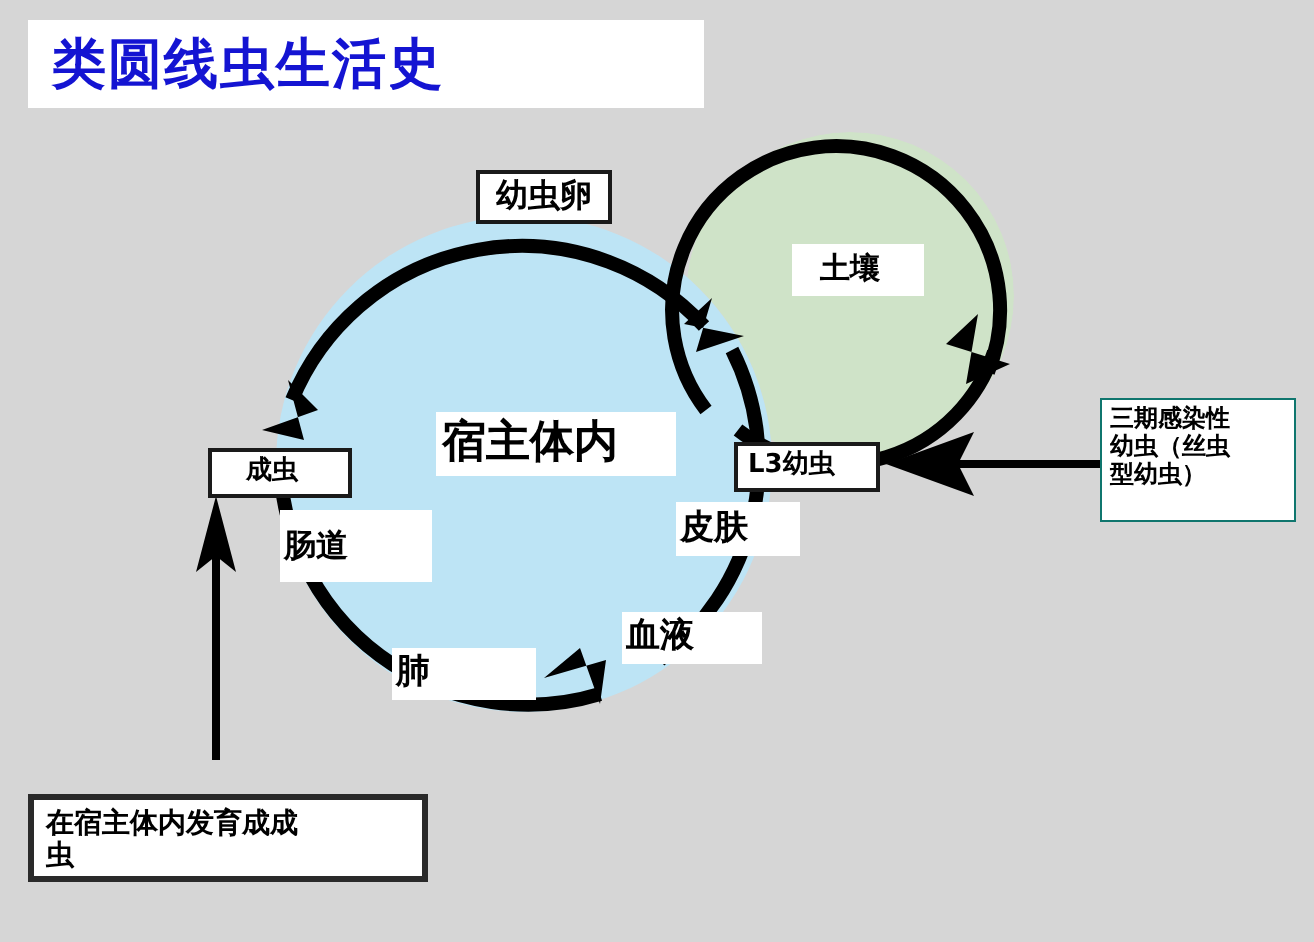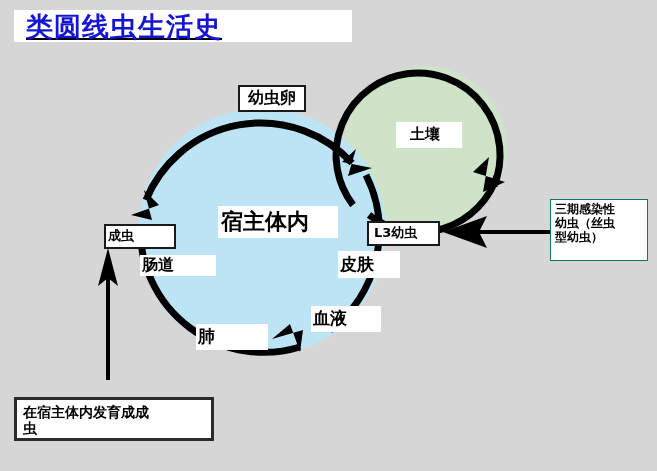--- a/index.html
+++ b/index.html
@@ -19,27 +19,26 @@
     width: 657px;
     height: 471px;
     background: #d6d6d6;
   }
   
   #title-banner {
     position: absolute;
     left: 14px;
     top: 10px;
     width: 338px;
-    height: 32px;
+    height: 44px;
     background: #ffffff;
     display: flex;
     align-items: center;
     box-sizing: border-box;
     padding-left: 12px;
-    text-decoration: underline;
   }
   #title-text {
     color: #1414d2;
     font-size: 27px;
     font-weight: bold;
     letter-spacing: 1px;
     line-height: 1;
     white-space: nowrap;
   }
   
@@ -81,31 +80,31 @@
   #lbl-host {
     left: 218px; top: 206px;
     width: 120px; height: 32px;
     font-size: 22px;
     display: flex; align-items: center; padding-left: 3px;
   }
   #lbl-adult {
     left: 104px; top: 224px;
     width: 72px; height: 25px;
     font-size: 13px;
-    display: flex; align-items: center; padding-left: 2px;
+    display: flex; align-items: center; padding-left: 17px;
   }
   #lbl-l3 {
     left: 367px; top: 221px;
     width: 73px; height: 25px;
     font-size: 13px;
     display: flex; align-items: center; padding-left: 5px;
   }
   #lbl-gut {
     left: 140px; top: 255px;
-    width: 76px; height: 21px;
+    width: 76px; height: 36px;
     font-size: 16px;
     display: flex; align-items: center; padding-left: 2px;
   }
   #lbl-skin {
     left: 338px; top: 251px;
     width: 62px; height: 27px;
     font-size: 17px;
     display: flex; align-items: center; padding-left: 2px;
   }
   #lbl-blood {

